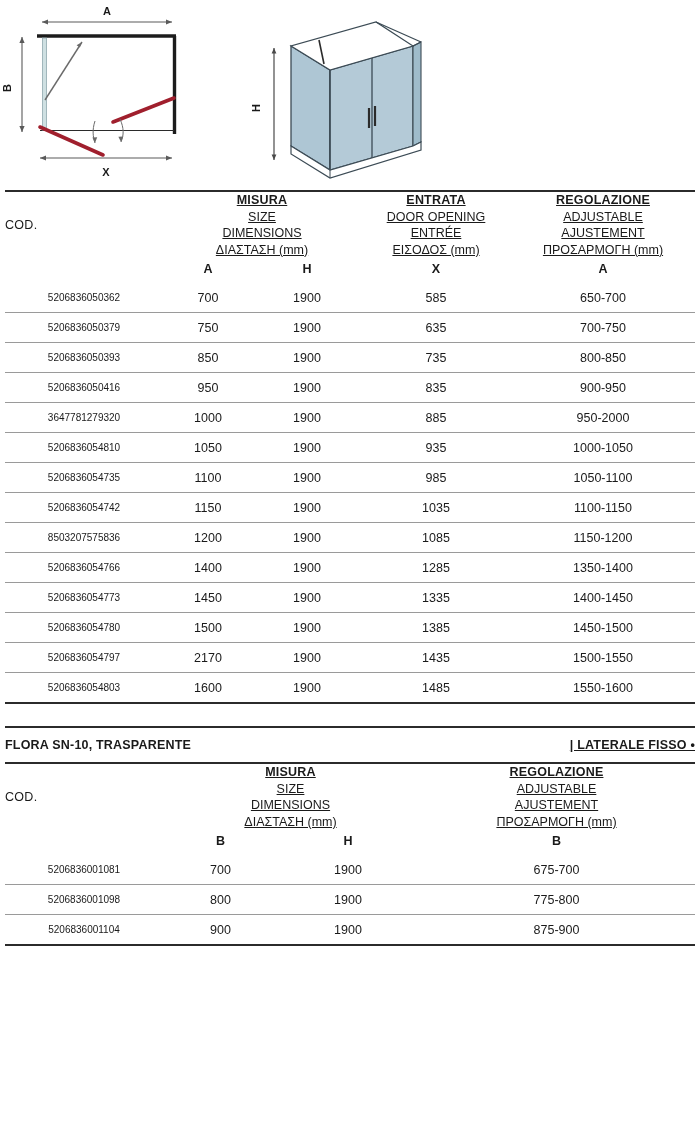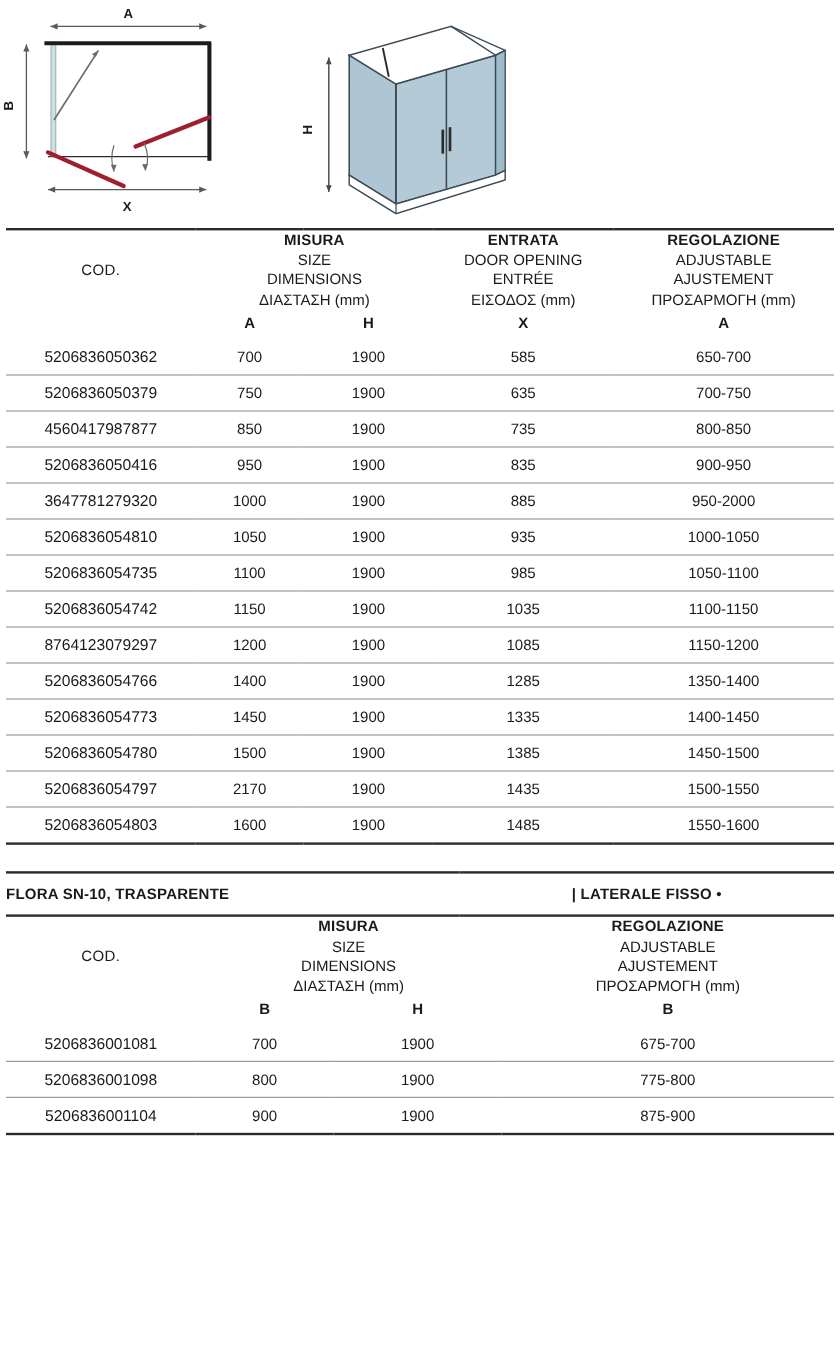--- a/index.html
+++ b/index.html
@@ -61,65 +61,67 @@
     border-bottom: 1px solid #9a9a9a;
   }
 
   
   .hdr-cell {
     text-align: center;
     font-size: 12.5px;
     line-height: 16.5px;
     color: #1a1a1a;
     padding: 9px 2px 2px 2px;
+    text-decoration: underline;
   }
   .hdr-cell .l1 {
     font-weight: bold;
     letter-spacing: .2px;
   }
   .hdr-cod {
-    text-align: center;
+    text-align: left;
     font-size: 12.5px;
     font-weight: bold;
     letter-spacing: .3px;
   }
   .sub-row td {
     text-align: center;
     font-size: 12.5px;
     font-weight: bold;
     padding: 4px 0 7px 0;
   }
 
   
   .data-row td {
     text-align: center;
     font-size: 12.5px;
     height: 29px;
     color: #1a1a1a;
   }
   .data-row td.code {
-    font-size: 13px;
+    font-size: 10px;
     text-align: center;
   }
 
   
   .sect-row td {
     height: 34px;
     font-size: 12.5px;
     font-weight: bold;
     letter-spacing: .2px;
     margin-top: 24px;
   }
   .sect-name {
     text-align: left;
     padding-left: 55px;
   }
   .sect-variant {
-    text-align: center;
+    text-align: right;
     padding-left: 10px;
+    text-decoration: underline;
   }
 
   .gap-block {
     height: 22px;
   }
 </style>
 </head>
 <body>
 
 <div class="diagrams">
@@ -253,21 +255,21 @@
         <td>650-700</td>
       </tr>
       <tr class="data-row rule-thin">
         <td class="code">5206836050379</td>
         <td>750</td>
         <td>1900</td>
         <td>635</td>
         <td>700-750</td>
       </tr>
       <tr class="data-row rule-thin">
-        <td class="code">4560417987877</td>
+        <td class="code">5206836050393</td>
         <td>850</td>
         <td>1900</td>
         <td>735</td>
         <td>800-850</td>
       </tr>
       <tr class="data-row rule-thin">
         <td class="code">5206836050416</td>
         <td>950</td>
         <td>1900</td>
         <td>835</td>
@@ -295,21 +297,21 @@
         <td>1050-1100</td>
       </tr>
       <tr class="data-row rule-thin">
         <td class="code">5206836054742</td>
         <td>1150</td>
         <td>1900</td>
         <td>1035</td>
         <td>1100-1150</td>
       </tr>
       <tr class="data-row rule-thin">
-        <td class="code">8764123079297</td>
+        <td class="code">8503207575836</td>
         <td>1200</td>
         <td>1900</td>
         <td>1085</td>
         <td>1150-1200</td>
       </tr>
       <tr class="data-row rule-thin">
         <td class="code">5206836054766</td>
         <td>1400</td>
         <td>1900</td>
         <td>1285</td>

